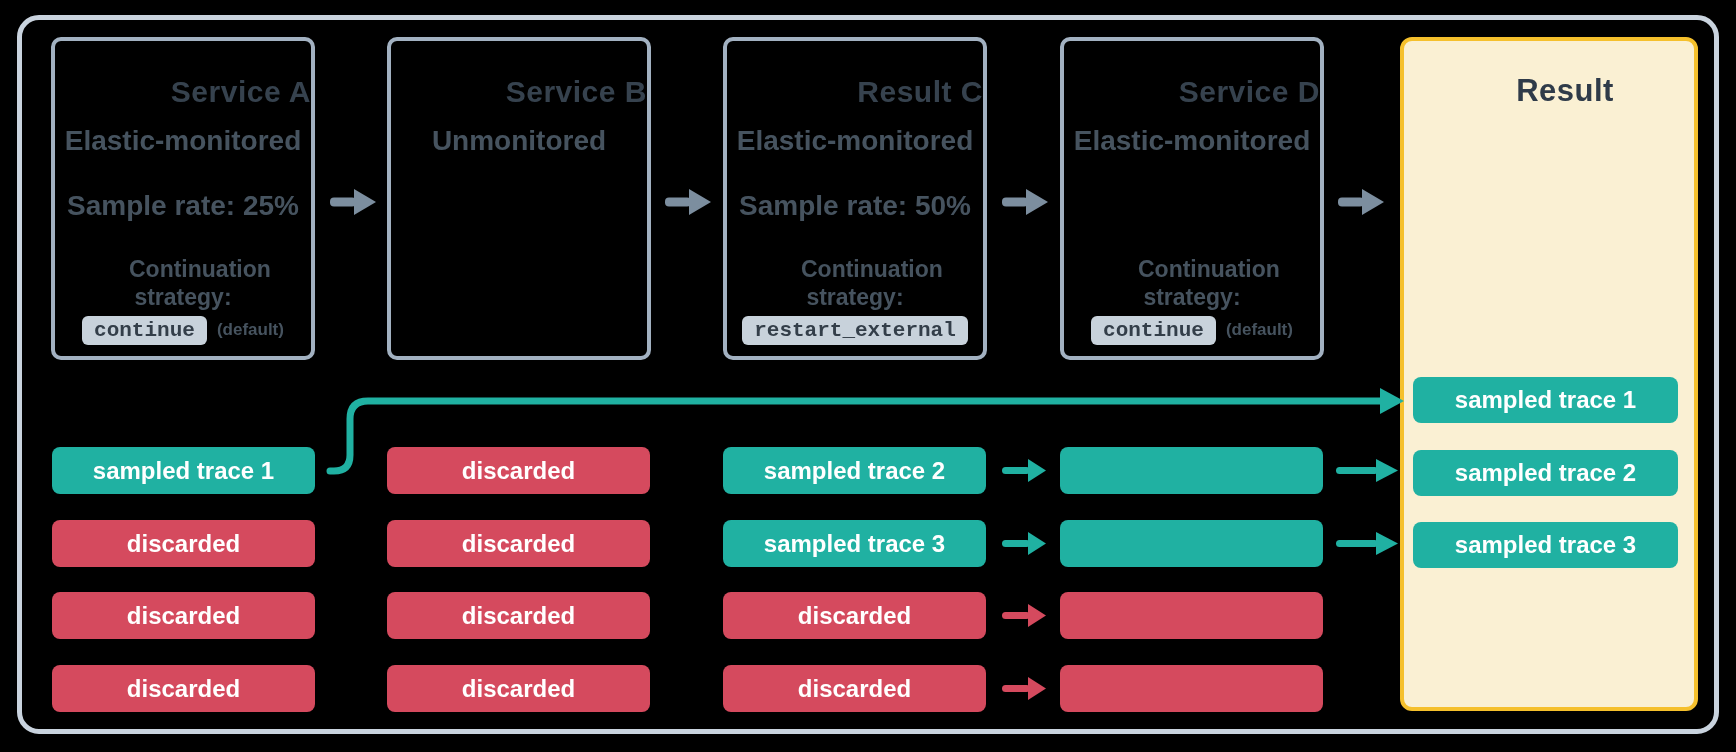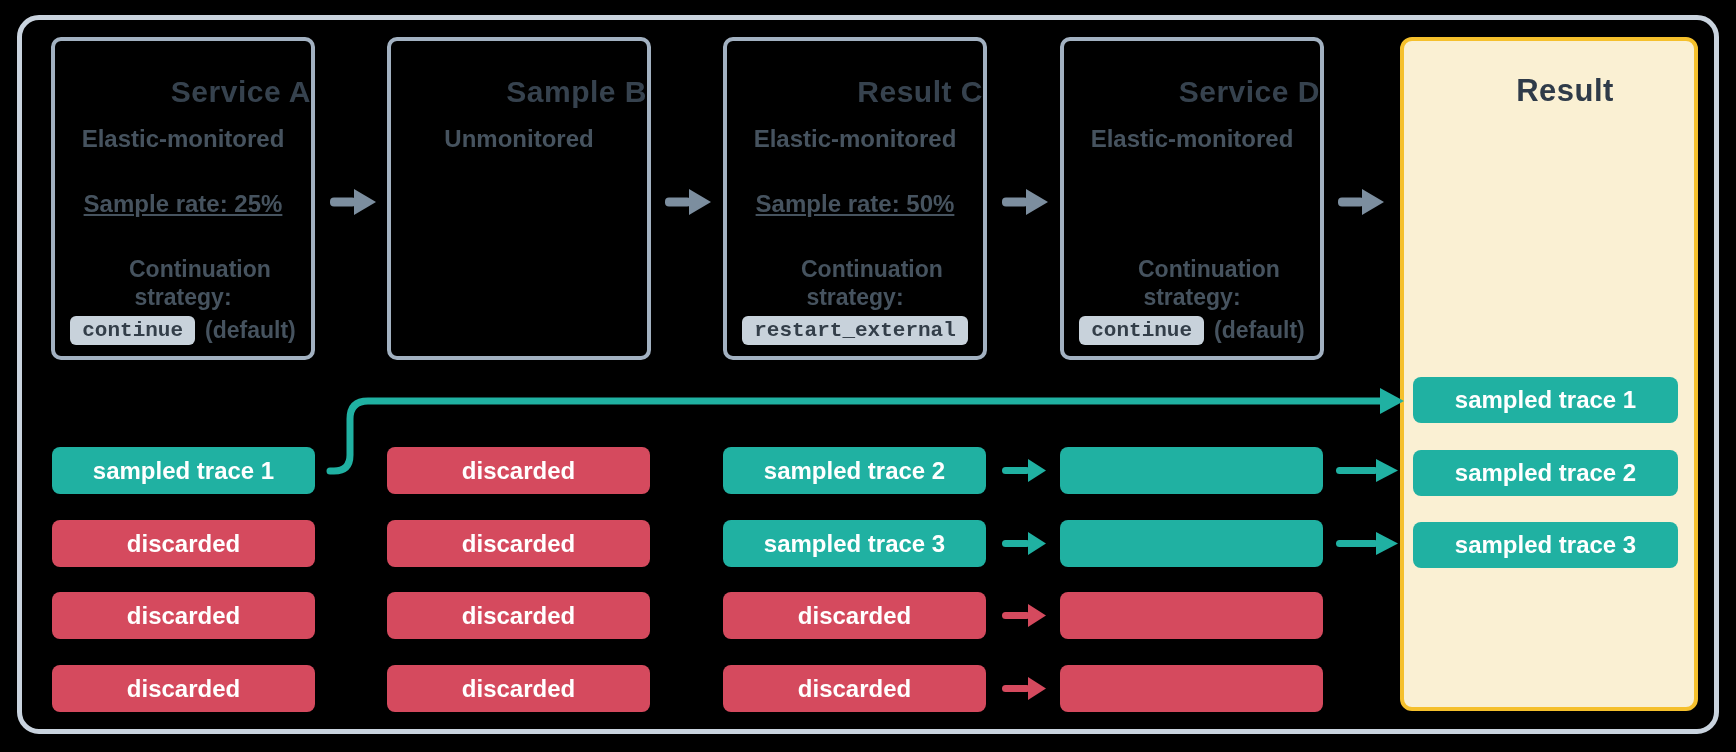--- a/index.html
+++ b/index.html
@@ -19,35 +19,35 @@
   .svc-a{left:51px;}
   .svc-b{left:387px;}
   .svc-c{left:723px;}
   .svc-d{left:1060px;}
   .svc-title{
     position:absolute;top:34px;left:0;width:100%;text-align:right;
     font-size:30px;font-weight:bold;color:#36424E;letter-spacing:.5px;
   }
   .svc-line{
     position:absolute;left:0;width:100%;text-align:center;
-    font-size:24px;font-weight:bold;color:#46535F;
+    font-size:28px;font-weight:bold;color:#46535F;
   }
   .svc-monitoring{top:84px;}
-  .svc-sample{top:149px;text-decoration:underline;}
+  .svc-sample{top:149px;}
   .svc-strategy{top:214px;line-height:28px;font-size:23px;padding:0 74px;}
   .badge-row{
     position:absolute;top:272px;left:0;width:100%;height:34px;
     display:flex;align-items:center;justify-content:center;gap:10px;
   }
   .badge{
     background:#C8D2DB;color:#333E49;border-radius:6px;
     font-family:"Liberation Mono","DejaVu Sans Mono",monospace;
     font-size:21px;font-weight:bold;padding:3px 12px;white-space:nowrap;
   }
-  .badge-suffix{font-size:23px;font-weight:bold;color:#46535F;}
+  .badge-suffix{font-size:17px;font-weight:bold;color:#46535F;}
   .result-panel{
     position:absolute;left:1400px;top:37px;width:298px;height:674px;
     background:#FAF0D3;border:4px solid #F5C02C;border-radius:12px;
   }
   .result-title{
     position:absolute;top:32px;left:16px;width:100%;text-align:center;
     font-size:31px;font-weight:bold;color:#2F3B49;letter-spacing:.5px;
   }
   .chip{
     position:absolute;height:47px;line-height:47px;border-radius:8px;
@@ -86,21 +86,21 @@
     <div class="svc-line svc-monitoring">Elastic-monitored</div>
     <div class="svc-line svc-sample">Sample rate: 25%</div>
     <div class="svc-line svc-strategy">Continuation strategy:</div>
     <div class="badge-row">
       <span class="badge">continue</span>
       <span class="badge-suffix">(default)</span>
     </div>
   </div>
 
   <div class="svc-box svc-b">
-    <div class="svc-title">Sample B</div>
+    <div class="svc-title">Service B</div>
     <div class="svc-line svc-monitoring">Unmonitored</div>
   </div>
 
   <div class="svc-box svc-c">
     <div class="svc-title">Result C</div>
     <div class="svc-line svc-monitoring">Elastic-monitored</div>
     <div class="svc-line svc-sample">Sample rate: 50%</div>
     <div class="svc-line svc-strategy">Continuation strategy:</div>
     <div class="badge-row">
       <span class="badge">restart_external</span>

